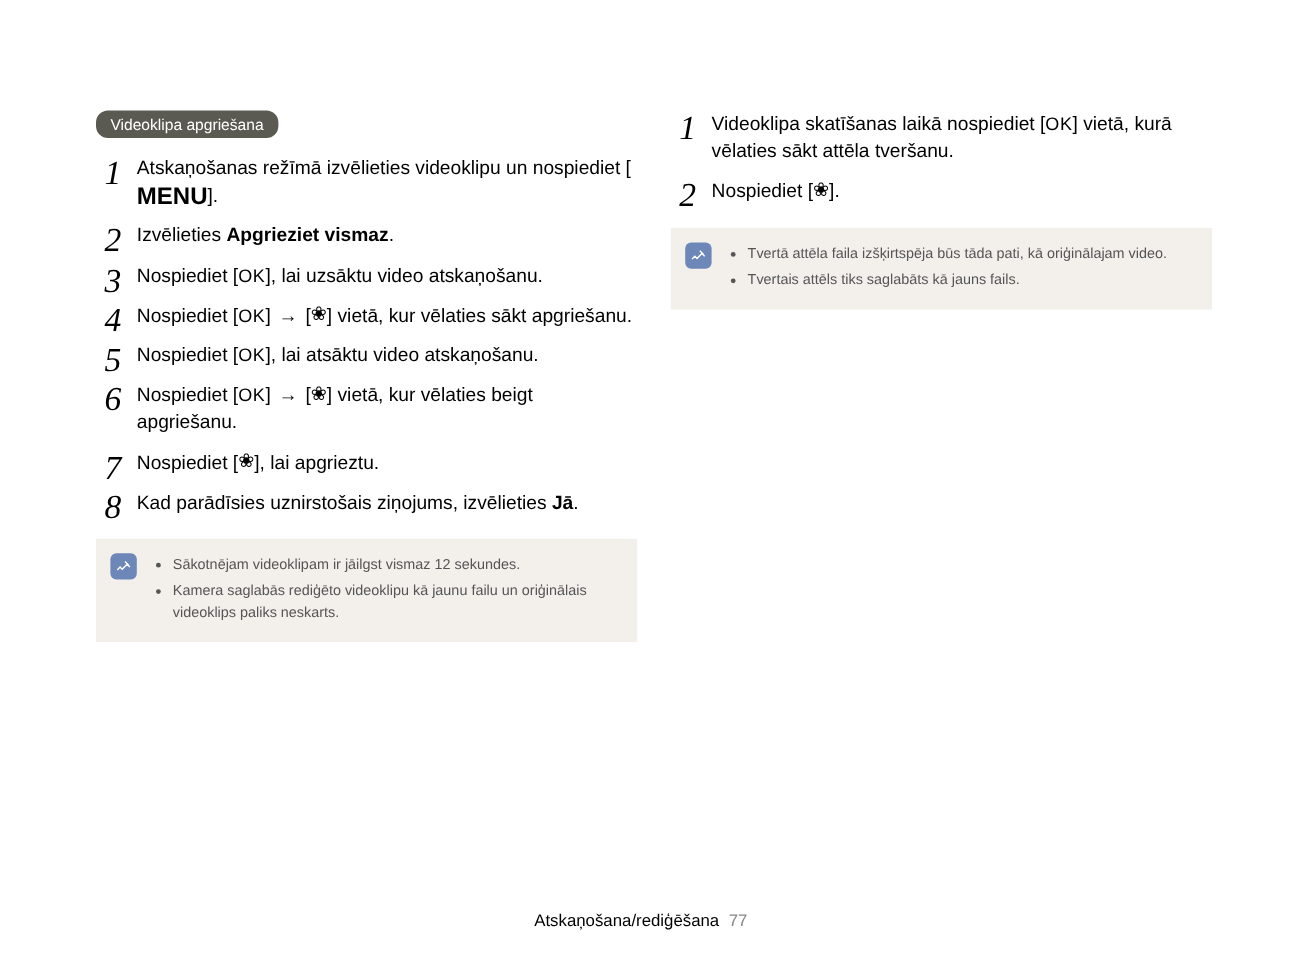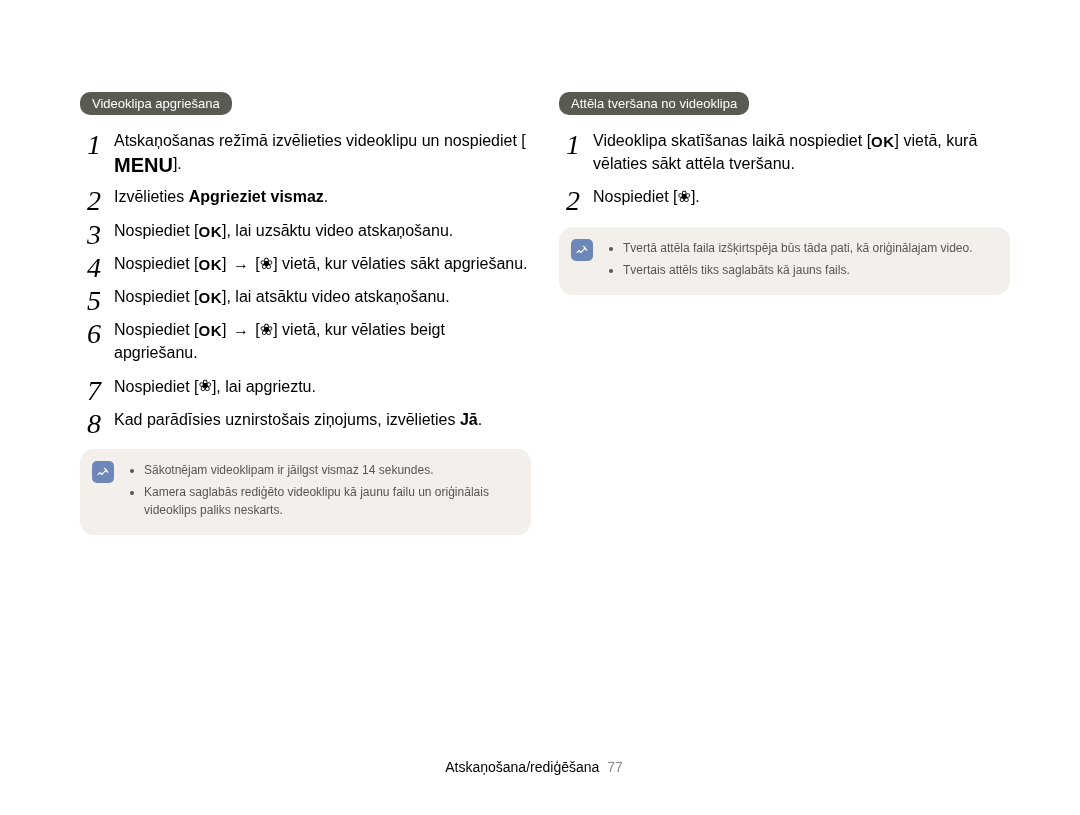--- a/index.html
+++ b/index.html
@@ -68,39 +68,39 @@
   .step-body { display: inline; }
   .bold { font-weight: bold; }
   .icon {
     display: inline-flex;
     vertical-align: middle;
     align-items: center;
     justify-content: center;
     line-height: 1;
   }
   .ok-icon {
-    font-weight: bold;
+    font-weight: normal;
     font-size: 15px;
     letter-spacing: 0.5px;
   }
   .menu-icon {
     font-weight: bold;
     font-size: 20px;
   }
   .flower-icon {
     font-size: 16px;
     position: relative;
     top: -1px;
   }
   .arrow {
     padding: 0 2px;
   }
   .note-box {
     background: #f3f0ec;
-    border-radius: 14px;
+    border-radius: 0;
     padding: 12px 14px 12px 50px;
     position: relative;
     margin-top: 18px;
     font-size: 12px;
     color: #555;
   }
   .note-icon {
     position: absolute;
     left: 12px;
     top: 12px;
@@ -154,27 +154,26 @@
           <li><span class="step-body">Kad parādīsies uznirstošais ziņojums, izvēlieties <span class="bold">Jā</span>.</span></li>
         </ol>
       <div class="note-box">
         <div class="note-icon">
           <svg viewBox="0 0 24 24">
               <path d="M3 17l4-4 3 3 7-7 4 4" stroke="#fff" stroke-width="2" fill="none"></path>
               <path d="M14 5l5 5" stroke="#fff" stroke-width="2"></path>
             </svg>
         </div>
         <ul class="note-list">
-            <li>Sākotnējam videoklipam ir jāilgst vismaz 14 sekundes.</li>
+            <li>Sākotnējam videoklipam ir jāilgst vismaz 12 sekundes.</li>
             <li>Kamera saglabās rediģēto videoklipu kā jaunu failu un oriģinālais videoklips paliks neskarts.</li>
           </ul>
       </div>
     </div>
     <div class="col">
-      <div class="pill">Attēla tveršana no videoklipa</div>
       <ol class="steps">
           <li><span class="step-body">Videoklipa skatīšanas laikā nospiediet [<span class="icon ok-icon">OK</span>] vietā, kurā vēlaties sākt attēla tveršanu.</span></li>
           <li><span class="step-body">Nospiediet [<span class="icon flower-icon">❀</span>].</span></li>
         </ol>
       <div class="note-box">
         <div class="note-icon">
           <svg viewBox="0 0 24 24">
               <path d="M3 17l4-4 3 3 7-7 4 4" stroke="#fff" stroke-width="2" fill="none"></path>
               <path d="M14 5l5 5" stroke="#fff" stroke-width="2"></path>
             </svg>

